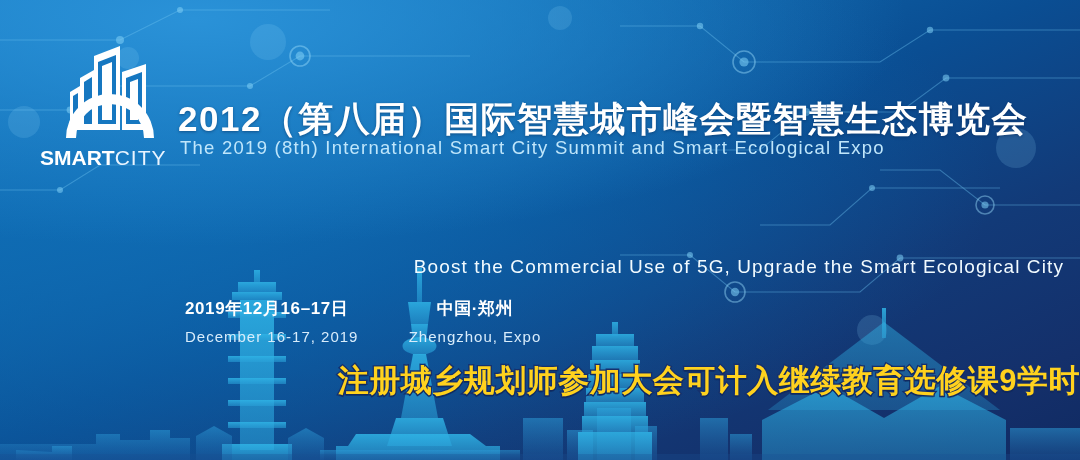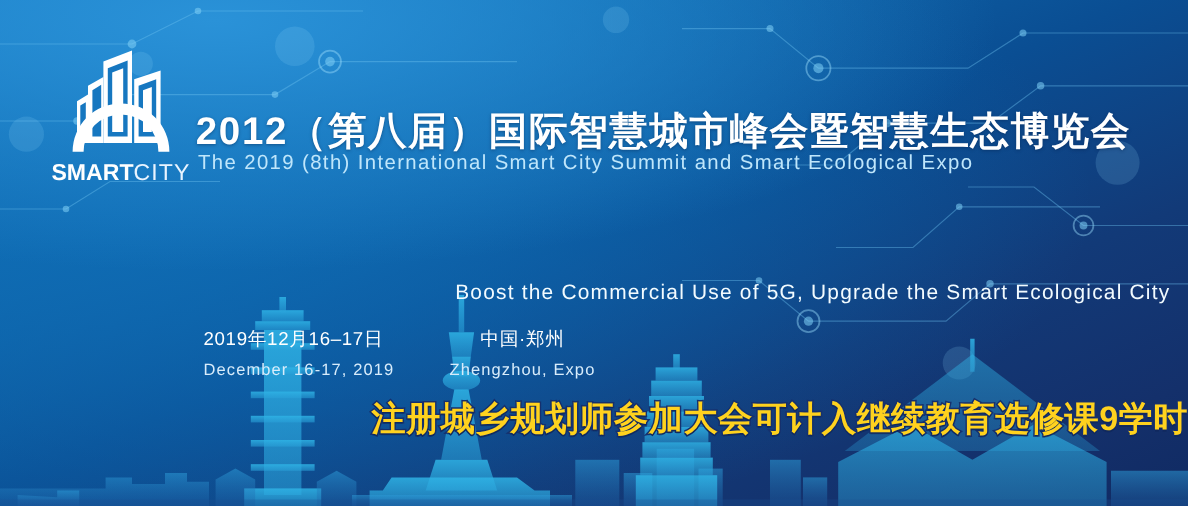--- a/index.html
+++ b/index.html
@@ -13,21 +13,21 @@
     background:
       radial-gradient(120% 90% at 18% 4%, #2a92d8 0%, rgba(42,146,216,0) 55%),
       radial-gradient(140% 120% at 8% 40%, #0f6cb4 0%, rgba(15,108,180,0) 60%),
       linear-gradient(157deg,#1b84cd 0%, #0e66ab 26%, #0a4e93 48%, #123a78 70%, #14306b 88%, #102a62 100%);
   }
   #netsvg{position:absolute;left:0;top:0;width:1080px;height:460px;}
   
   #logo{position:absolute;left:40px;top:34px;width:140px;height:140px;}
   #logo svg{display:block;width:140px;height:115px;}
   .logo-words{
-    text-align:center;margin-top:-2px;line-height:1;
+    text-align:left;margin-top:-2px;line-height:1;
     letter-spacing:.5px;white-space:nowrap;
   }
   .logo-words .w1{font-size:21px;font-weight:bold;color:#ffffff;letter-spacing:0px;}
   .logo-words .w2{font-size:21px;font-weight:300;color:#e9f4ff;letter-spacing:1px;}
   
   #content{position:absolute;left:178px;top:0;width:902px;height:460px;}
   .t-main{
     position:absolute;left:0;top:96px;width:880px;
     font-size:35px;font-weight:bold;color:#ffffff;
     letter-spacing:1.5px;white-space:nowrap;
@@ -45,21 +45,21 @@
     text-shadow:0 2px 5px rgba(3,26,62,.5);
   }
   .t-sub-en{
     position:absolute;left:6px;top:256px;width:880px;text-align:right;
     font-size:19px;font-weight:500;color:#f2fbff;
     letter-spacing:1.1px;white-space:nowrap;
   }
   
   #meta{position:absolute;left:185px;top:297px;width:430px;height:46px;}
   .meta-col{position:absolute;top:0;}
-  .meta-cn{font-size:17px;font-weight:normal;color:#ffffff;letter-spacing:.6px;white-space:nowrap;}
+  .meta-cn{font-size:17px;font-weight:bold;color:#ffffff;letter-spacing:.6px;white-space:nowrap;}
   .meta-en{margin-top:8px;font-size:15px;font-weight:400;color:#d8ecfb;letter-spacing:1px;white-space:nowrap;}
   #meta-date{left:0;}
   #meta-place{left:215px;text-align:center;width:150px;}
   
   .t-note{
     position:absolute;left:0;top:360px;width:1080px;text-align:right;
     font-size:31px;font-weight:bold;color:#ffd21e;
     letter-spacing:.5px;white-space:nowrap;
     -webkit-text-stroke:2.6px #16306d;
     paint-order:stroke fill;

